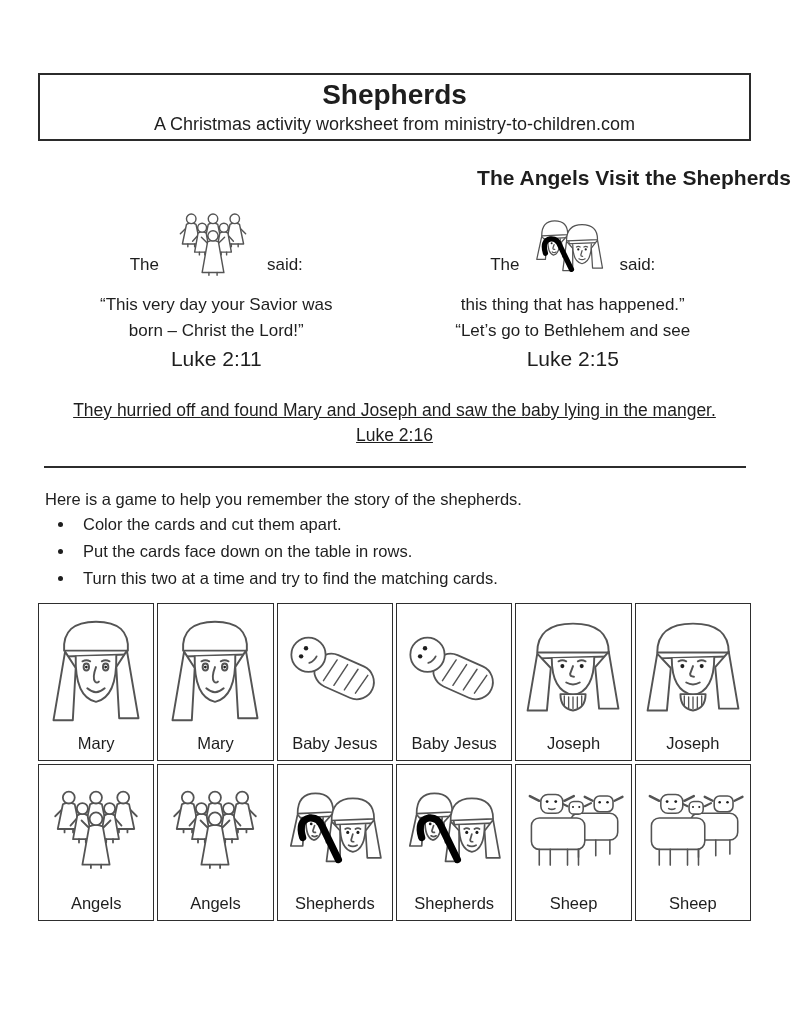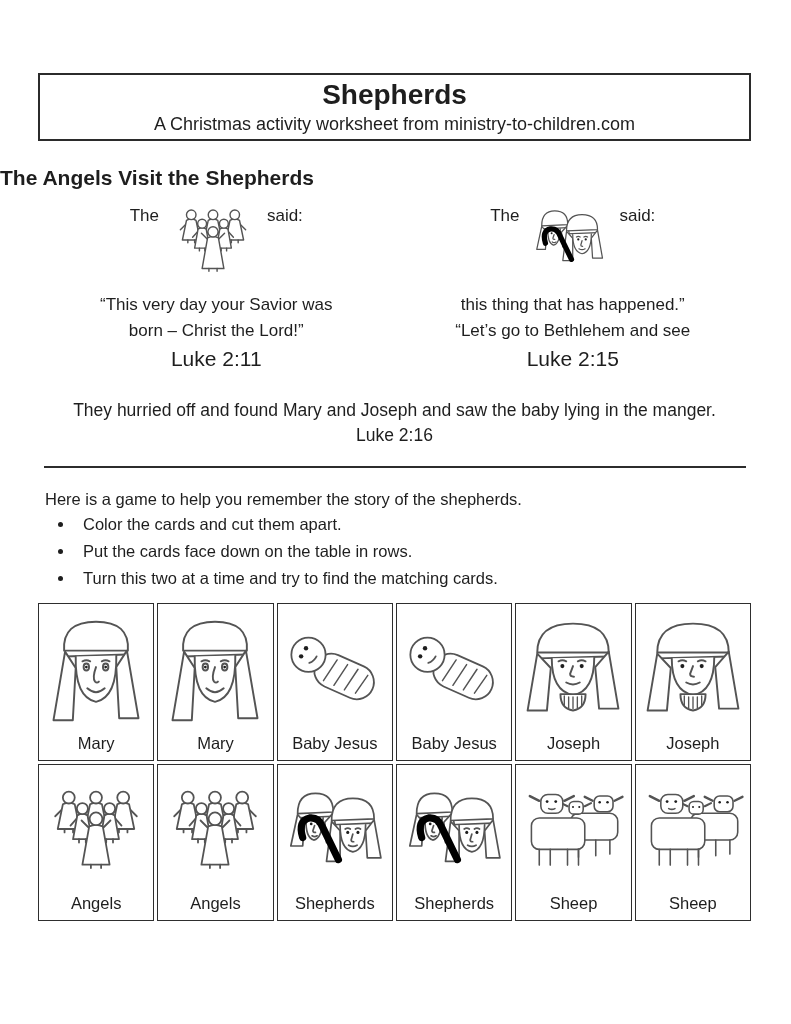--- a/index.html
+++ b/index.html
@@ -9,36 +9,36 @@
   }
   
   .header-box{
     position:absolute;left:38px;top:73px;width:709px;height:64px;
     border:2px solid #2b2b2b;text-align:center;background:#ffffff;
   }
   .doc-title{font-size:28px;font-weight:700;line-height:1.1;margin-top:5px;}
   .doc-subtitle{font-size:18px;margin-top:3px;}
   
   .section-heading{
-    position:absolute;top:166px;left:0;width:100%;text-align:left;
+    position:absolute;top:166px;left:0;width:100%;text-align:right;
     font-size:21px;font-weight:700;
   }
   
   .columns{position:absolute;top:206px;left:38px;width:713px;display:flex;}
   .col{flex:1;text-align:center;}
-  .said-line{display:flex;align-items:flex-start;justify-content:center;gap:12px;height:72px;}
+  .said-line{display:flex;align-items:flex-end;justify-content:center;gap:12px;height:72px;}
   .said-word{font-size:17px;padding-bottom:3px;}
   .said-icon{display:block;}
   .angels-said{width:84px;height:68px;}
   .shepherds-said{width:76px;height:62px;}
   .quote{margin-top:14px;font-size:17px;line-height:1.5;}
   .ref{font-size:21px;line-height:1.5;}
   
   .story{position:absolute;top:398px;left:38px;width:713px;text-align:center;
-         font-size:17.5px;line-height:1.45;}
+         font-size:17.5px;line-height:1.45;text-decoration:underline;}
   
   .divider{position:absolute;top:466px;left:44px;width:702px;border-top:2px solid #2c2c2c;}
   
   .game{position:absolute;top:490px;left:45px;width:700px;font-size:16.5px;}
   .game-intro{margin:0 0 4px 0;}
   .game-steps{margin:6px 0 0 30px;padding:0;}
   .game-steps li{margin-bottom:8px;padding-left:8px;}
   
   .card-grid{
     position:absolute;left:38px;top:603px;width:713px;height:318px;

